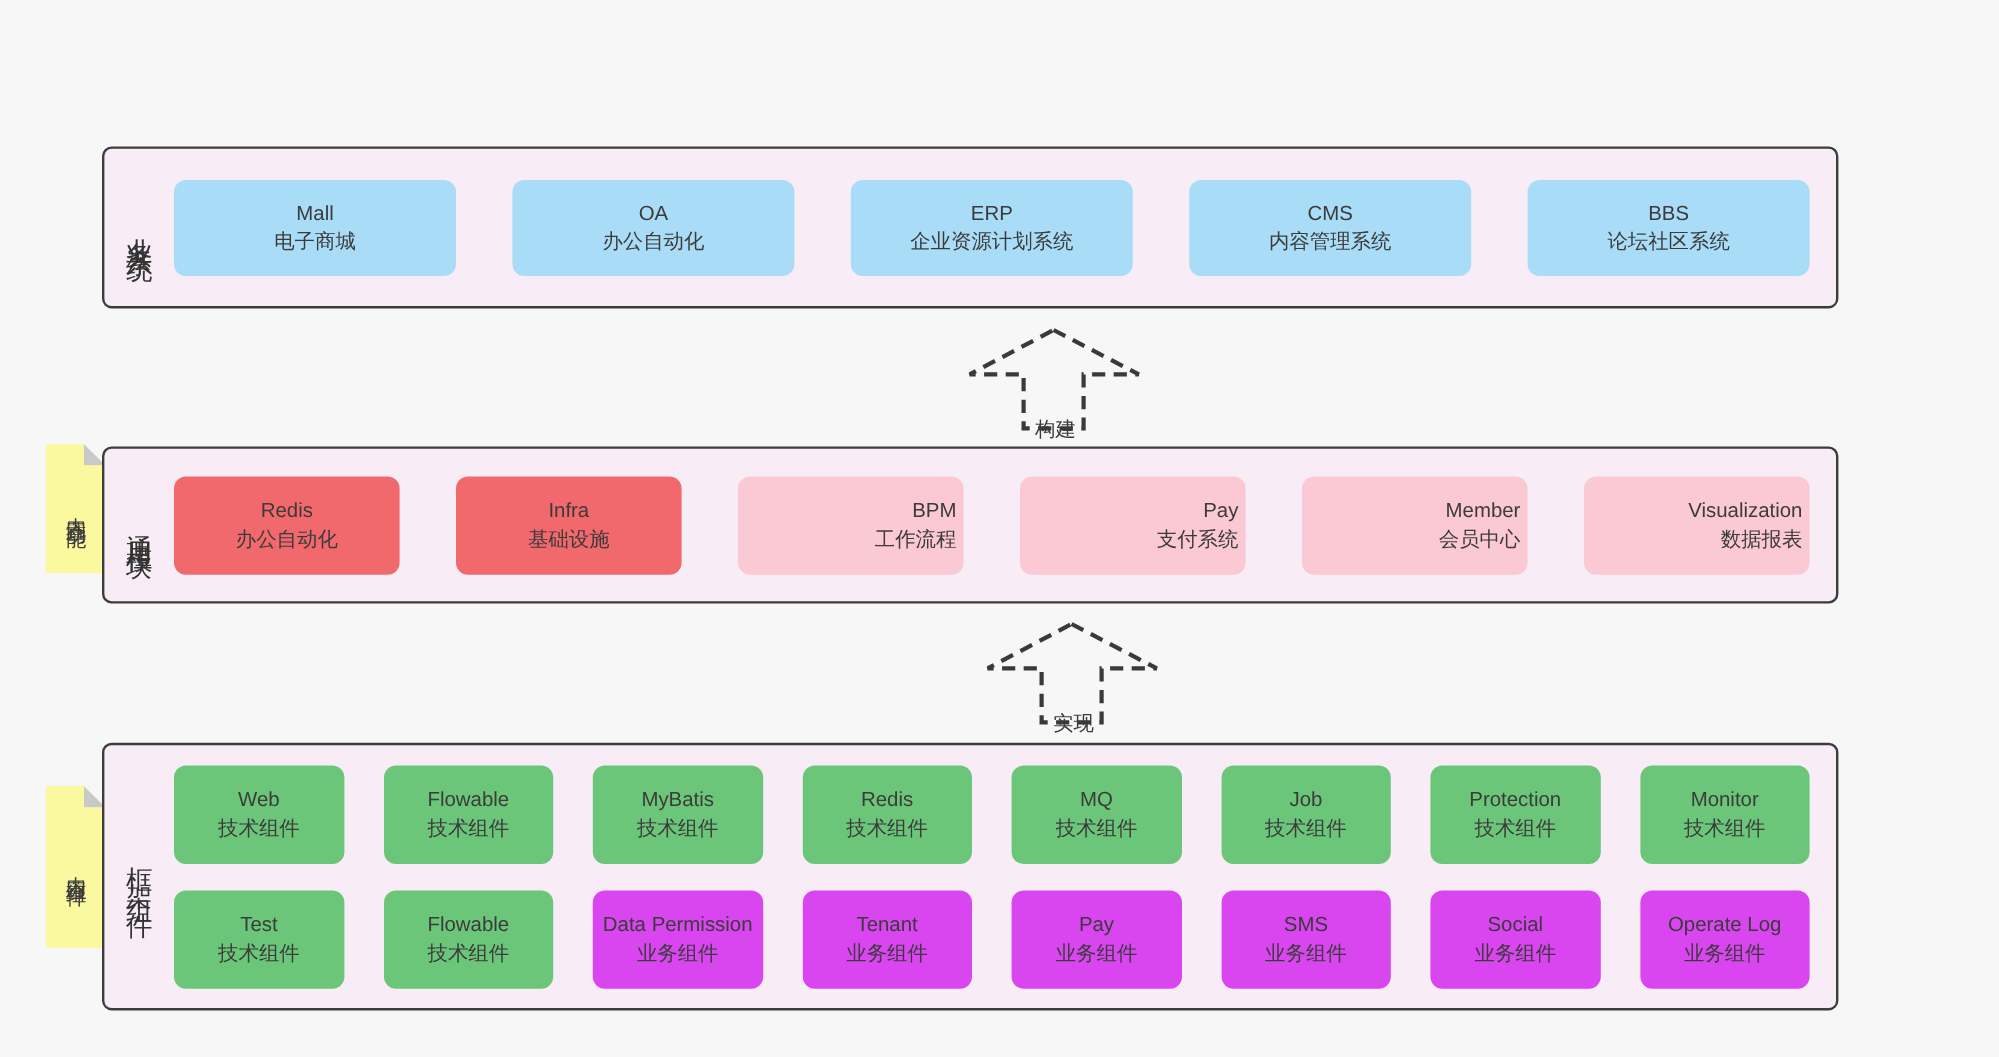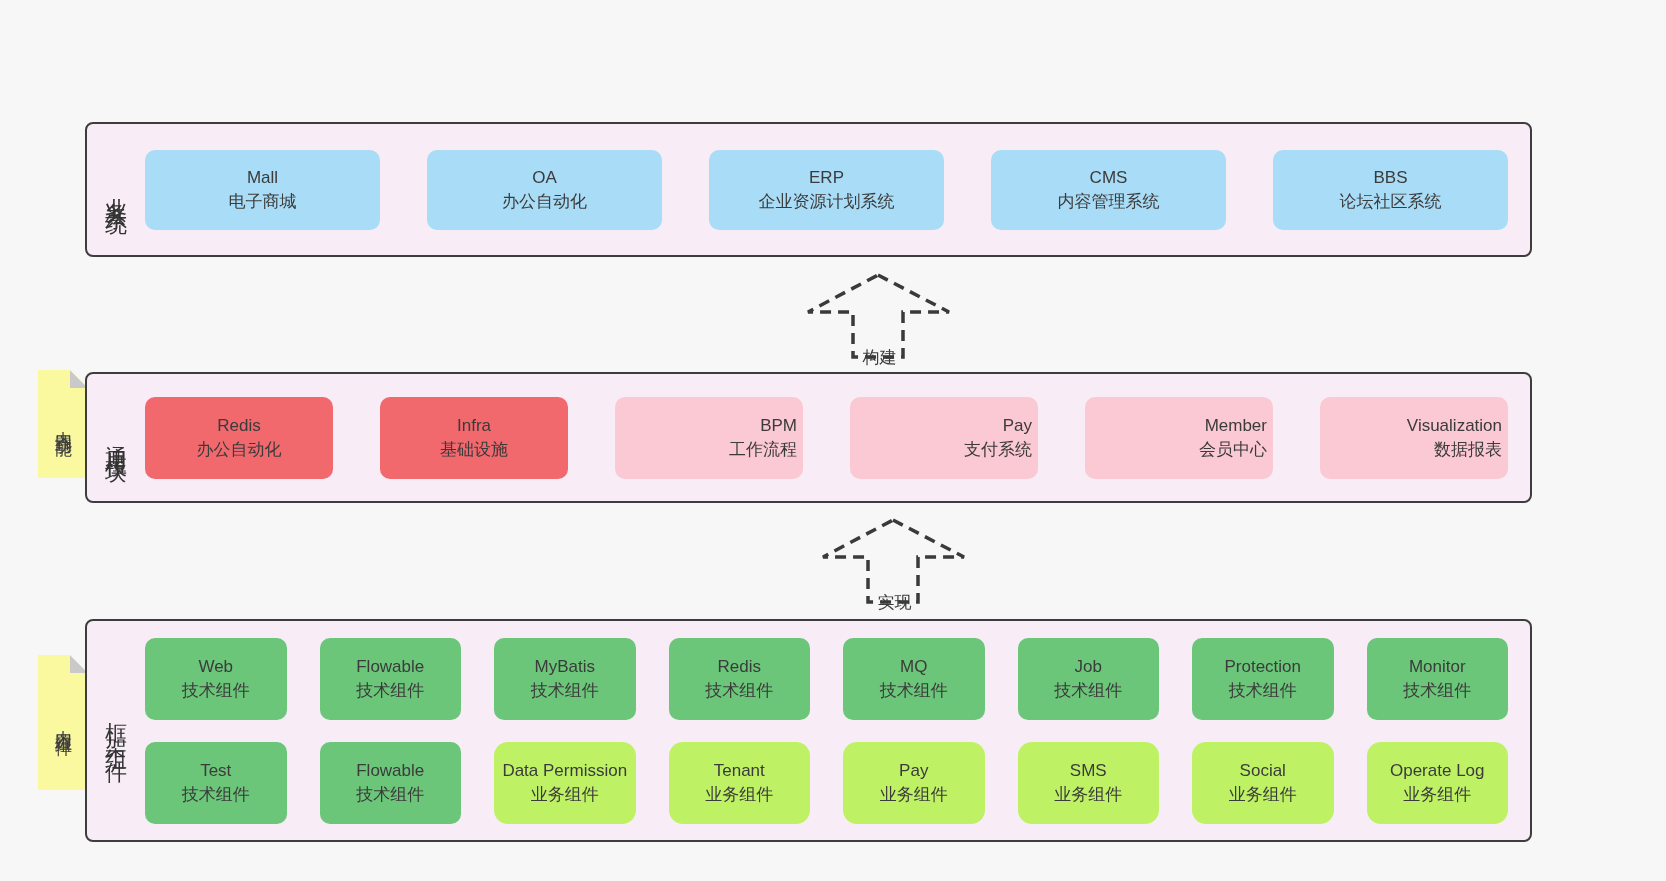--- a/index.html
+++ b/index.html
@@ -38,21 +38,21 @@
     flex:1; height:80px; border-radius:10px;
     display:flex; flex-direction:column; justify-content:center;
     text-align:center; font-size:17px; line-height:24px;
     padding:12px 6px; box-sizing:border-box;
   }
   .band2 .box, .grid8 .box { height:82px; }
   .blue        { background:#a9dcf6; }
   .red         { background:#f1686d; }
   .pink        { background:#fbc9d3;text-align:right; }
   .green       { background:#6bc679; }
-  .green-light { background:#bef264;border-radius:14px; }
+  .green-light { background:#d946ef; }
   
   .note {
     position:absolute; left:38px; width:50px; background:#fbf9a0;
     clip-path:polygon(0 0, calc(100% - 18px) 0, 100% 18px, 100% 100%, 0 100%);
     z-index:1; display:flex; align-items:center; justify-content:center;
   }
   .note1 { top:370px; height:108px; }
   .note2 { top:655px; height:135px; }
   .note-fold {
     position:absolute; top:0; right:0; width:18px; height:18px;

